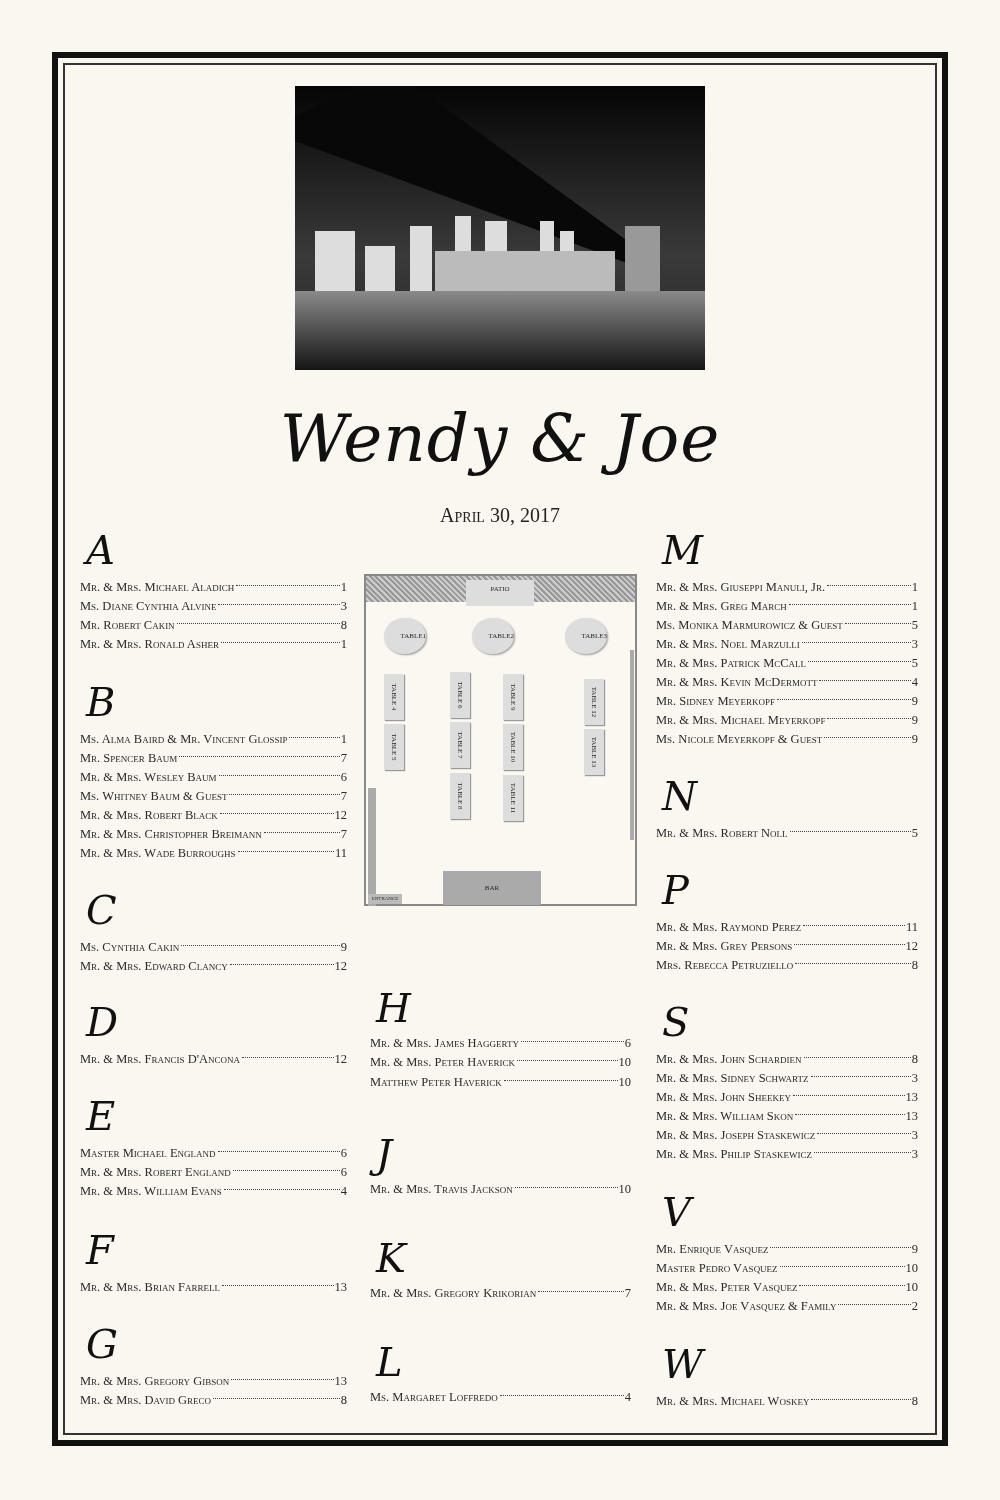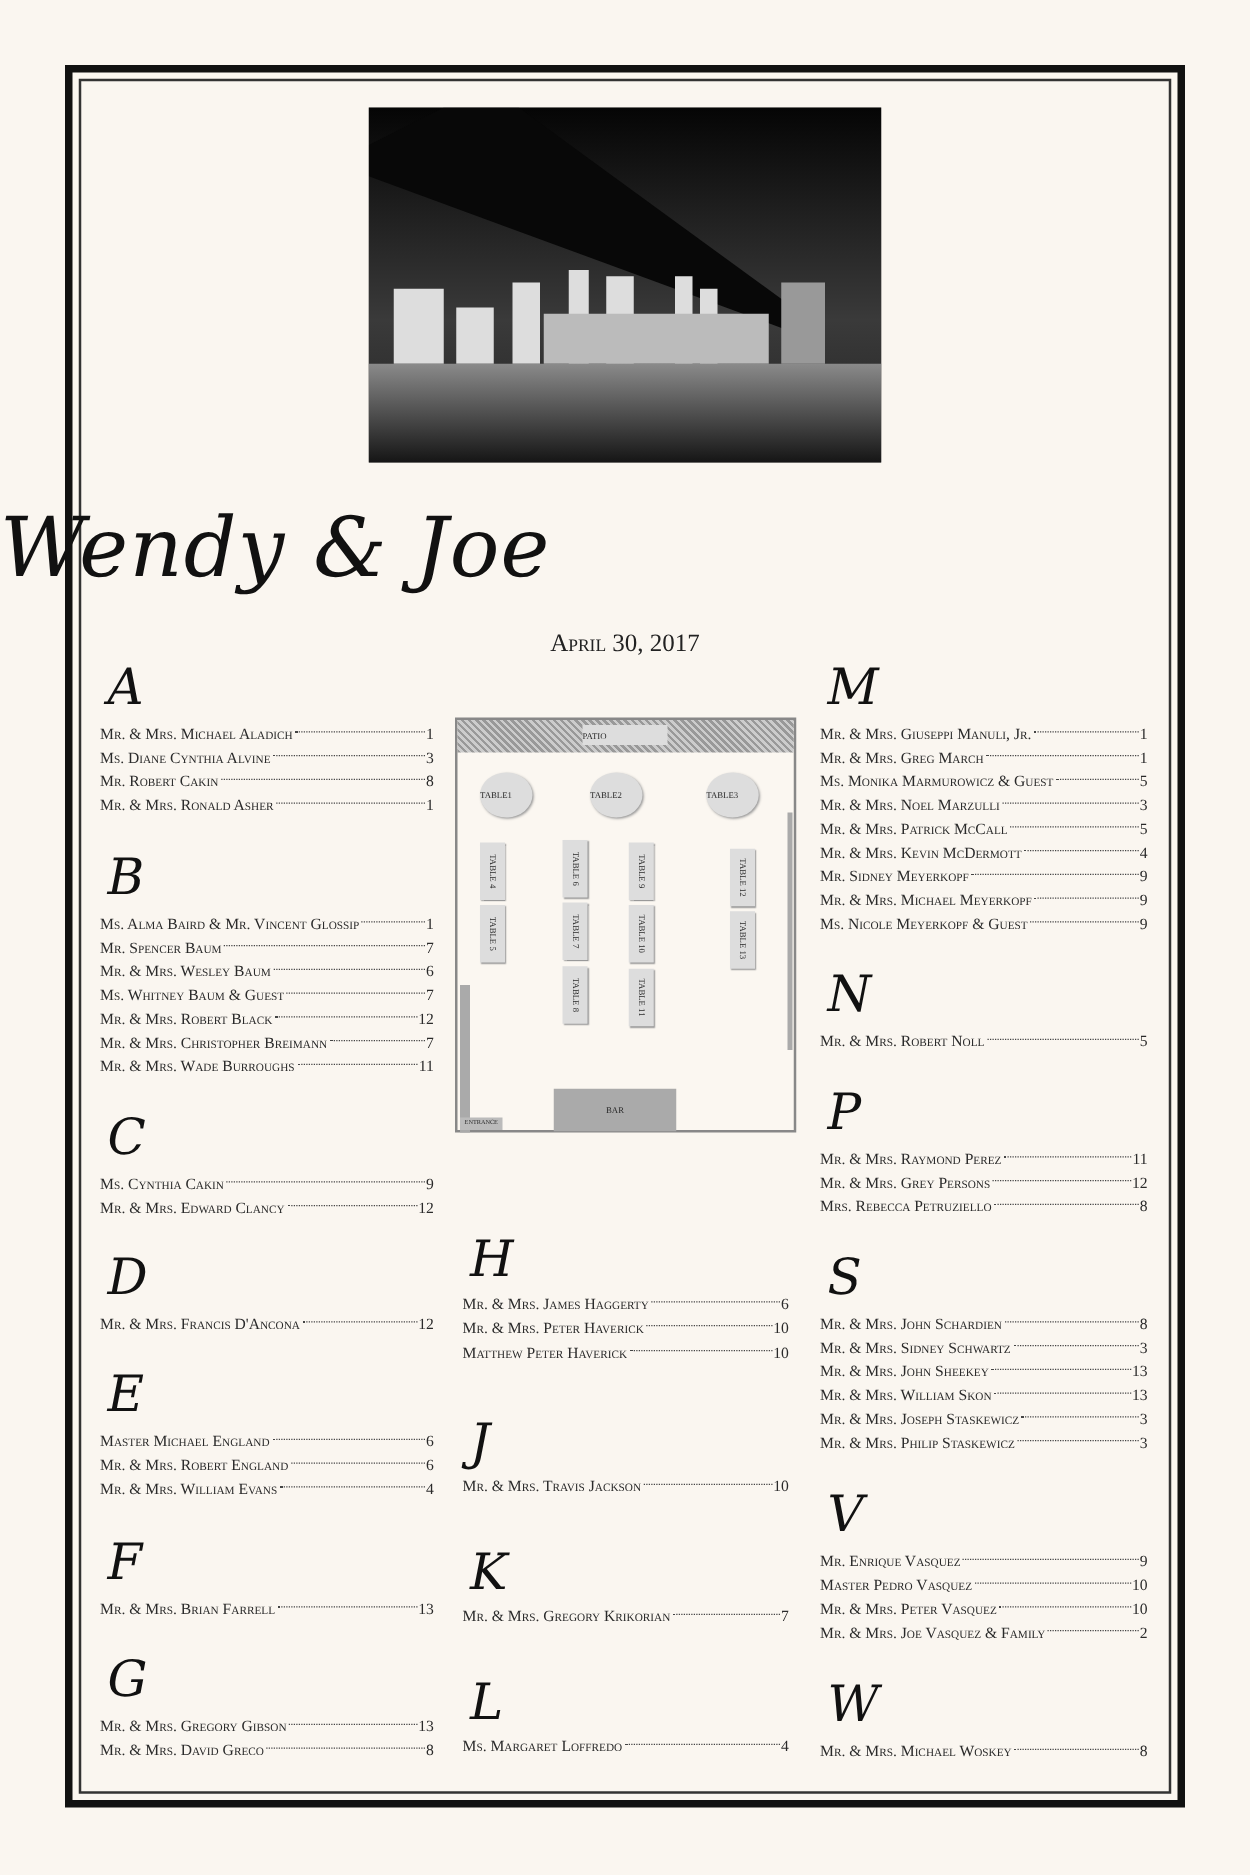--- a/index.html
+++ b/index.html
@@ -1,32 +1,32 @@
 <!DOCTYPE html>
 <html><head>
 <meta charset="utf-8">
 <style>
   html, body { margin:0; padding:0; }
   body { width:1000px; height:1500px; background:#faf6f0; position:relative; overflow:hidden; font-family:"Liberation Serif", serif; color:#2a2a2a; }
   .outer-frame { position:absolute; left:52px; top:52px; width:896px; height:1394px; border:6px solid #111; box-sizing:border-box; }
   .inner-frame { position:absolute; left:63px; top:63px; width:874px; height:1372px; border:2px solid #333; box-sizing:border-box; }
   .photo { position:absolute; left:295px; top:86px; width:410px; height:284px; background:#0a0a0a; overflow:hidden; }
   .photo svg { display:block; }
-  .title { position:absolute; left:0; width:1000px; top:400px; text-align:left; font-family:"DejaVu Serif", serif; font-style:italic; font-size:66px; color:#111; letter-spacing:1px; }
+  .title { position:absolute; left:0; width:1000px; top:400px; text-align:center; font-family:"DejaVu Serif", serif; font-style:italic; font-size:66px; color:#111; letter-spacing:1px; }
   .date { position:absolute; left:0; width:1000px; top:504px; text-align:center; font-size:20px; font-variant:small-caps; color:#222; }
   .section { position:absolute; }
   .letter { font-family:"DejaVu Serif", serif; font-style:italic; font-size:40px; color:#111; height:44px; line-height:44px; margin-left:6px; }
   .entry { display:flex; align-items:center; font-size:12.5px; font-variant:small-caps; height:19px; line-height:19px; white-space:nowrap; }
   .entry .name { flex:0 0 auto; padding-right:2px; }
   .entry .dots { flex:1 1 auto; border-bottom:1px dotted #444; margin-bottom:5px; height:1px; }
   .entry .num { flex:0 0 auto; padding-left:1px; }
   .map { position:absolute; left:364px; top:574px; width:273px; height:332px; border:2px solid #888; box-sizing:border-box; background:#fbf7f1; }
   .patio-band { position:absolute; left:0; top:0; width:269px; height:26px; background:repeating-linear-gradient(45deg,#999 0 2px,#ccc 2px 4px); }
-  .patio-label { position:absolute; left:100px; top:4px; width:68px; height:16px; background:#ddd; font-size:7px; text-align:left; line-height:18px; }
-  .round { position:absolute; width:42px; height:36px; border-radius:50%; background:#ddd; box-shadow:1px 1px 2px #999; font-size:7px; text-align:left; line-height:36px; }
+  .patio-label { position:absolute; left:100px; top:4px; width:68px; height:26px; background:#ddd; font-size:7px; text-align:center; line-height:18px; }
+  .round { position:absolute; width:42px; height:36px; border-radius:50%; background:#ddd; box-shadow:1px 1px 2px #999; font-size:7px; text-align:right; line-height:36px; }
   .rect { position:absolute; width:20px; height:46px; background:#ddd; box-shadow:1px 1px 1px #999; }
   .rect span { position:absolute; left:50%; top:50%; transform:translate(-50%,-50%) rotate(90deg); font-size:7px; white-space:nowrap; }
   .bar { position:absolute; left:77px; top:295px; width:98px; height:34px; background:#aaa; font-size:7px; text-align:center; line-height:34px; }
   .entrance-wall { position:absolute; left:2px; top:212px; width:8px; height:118px; background:#aaa; }
   .entrance { position:absolute; left:2px; top:318px; width:34px; height:10px; background:#bbb; font-size:5px; line-height:10px; text-align:center; }
   .right-wall { position:absolute; left:264px; top:74px; width:4px; height:190px; background:#aaa; }
 </style>
 </head>
 <body>
 

